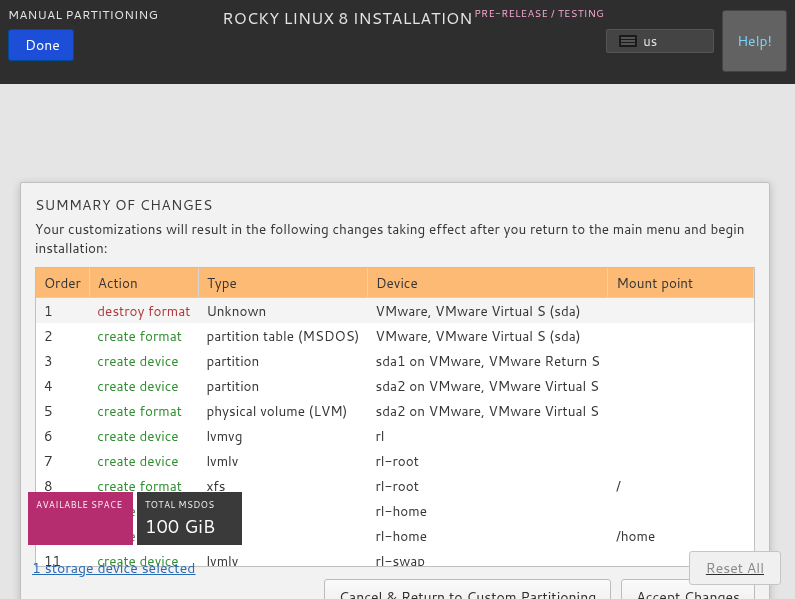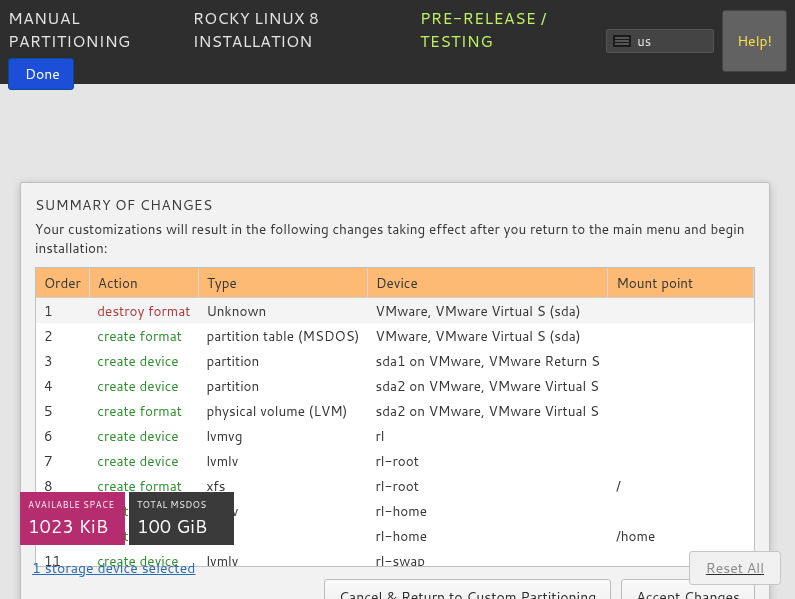--- a/index.html
+++ b/index.html
@@ -16,21 +16,21 @@
   .topbar {
     background: #2e2e2e;
     height: 84px;
     display: flex;
     justify-content: space-between;
     padding: 6px 8px 8px 8px;
     color: #e5e5e5;
   }
   .topbar-left { display: flex; flex-direction: column; gap: 6px; }
   .topbar-title {
-    font-size: 16px;
+    font-size: 12px;
     font-weight: 400;
     letter-spacing: 0.2px;
   }
   .done-btn {
     background: #1d4ed8;
     color: #fff;
     border: 1px solid #004c99;
     border-radius: 3px;
     padding: 5px 16px;
     font-size: 14px;
@@ -39,67 +39,67 @@
     width: 66px;
     text-align: center;
   }
   .topbar-right {
     display: flex;
     flex-direction: row;
     align-items: flex-start;
     gap: 2px;
   }
   .product-title { font-size: 16px; font-weight: 400; color: #e5e5e5;}
-  .prerelease { color: #bef264; font-size: 16px; letter-spacing: 0.3px; }
+  .prerelease { color: #f9a8d4; font-size: 10px; letter-spacing: 0.3px; }
   .right-row { display:flex; align-items:center; gap:8px; margin-top:4px;}
   .layout-indicator {
     background: #444;
     color: #e0e0e0;
     border: 1px solid #555;
     min-width: 108px;
     display: flex;
     align-items: center;
     gap: 6px;
-    padding: 2px 6px;
+    padding: 2px 12px;
     border-radius: 2px;
     height: 24px;
   }
   .kb-icon {
     width: 18px; height: 12px;
     background: #1a1a1a;
     position: relative;
     border-radius: 1px;
   }
   .kb-icon::before {
     content:""; position:absolute; inset:2px;
     background:
       linear-gradient(#555,#555) 0 0/100% 2px no-repeat,
       linear-gradient(#555,#555) 0 3px/100% 2px no-repeat,
       linear-gradient(#555,#555) 0 6px/100% 2px no-repeat;
   }
   .help-btn {
     background: #626262;
-    color: #fde047;
+    color: #7dd3fc;
     border: 1px solid #444;
     border-radius: 3px;
     padding: 20px 14px;
     font-size: 14px;
     font-family: inherit;
     cursor: pointer;
   }
 
   .main-area {
     position: relative;
     height: 515px;
   }
 
   .bottom-stats {
     position: absolute;
     bottom: 54px;
-    left: 20px;
+    left: 28px;
     display: flex; gap: 4px;
   }
   .stat-box {
     background: #b52d6f;
     width: 105px;
     padding: 6px 8px 6px 8px;
     color: #fff;
   }
   .stat-box.total { background: #3a3a3a; }
   .stat-label {
@@ -329,21 +329,20 @@
 
     <div class="modal-buttons">
       <button class="dlg-btn">Cancel &amp; Return to Custom Partitioning</button>
       <button class="dlg-btn">Accept Changes</button>
     </div>
   </div>
 
   <div class="bottom-stats">
     <div class="stat-box">
       <span class="stat-label">AVAILABLE SPACE</span>
-      <span class="stat-value">1023 KiB</span>
     </div>
     <div class="stat-box total">
       <span class="stat-label">TOTAL MSDOS</span>
       <span class="stat-value">100 GiB</span>
     </div>
   </div>
 
   <div class="bottom-row">
     <a class="storage-link">1 storage device selected</a>
     <button class="reset-btn">Reset All</button>

